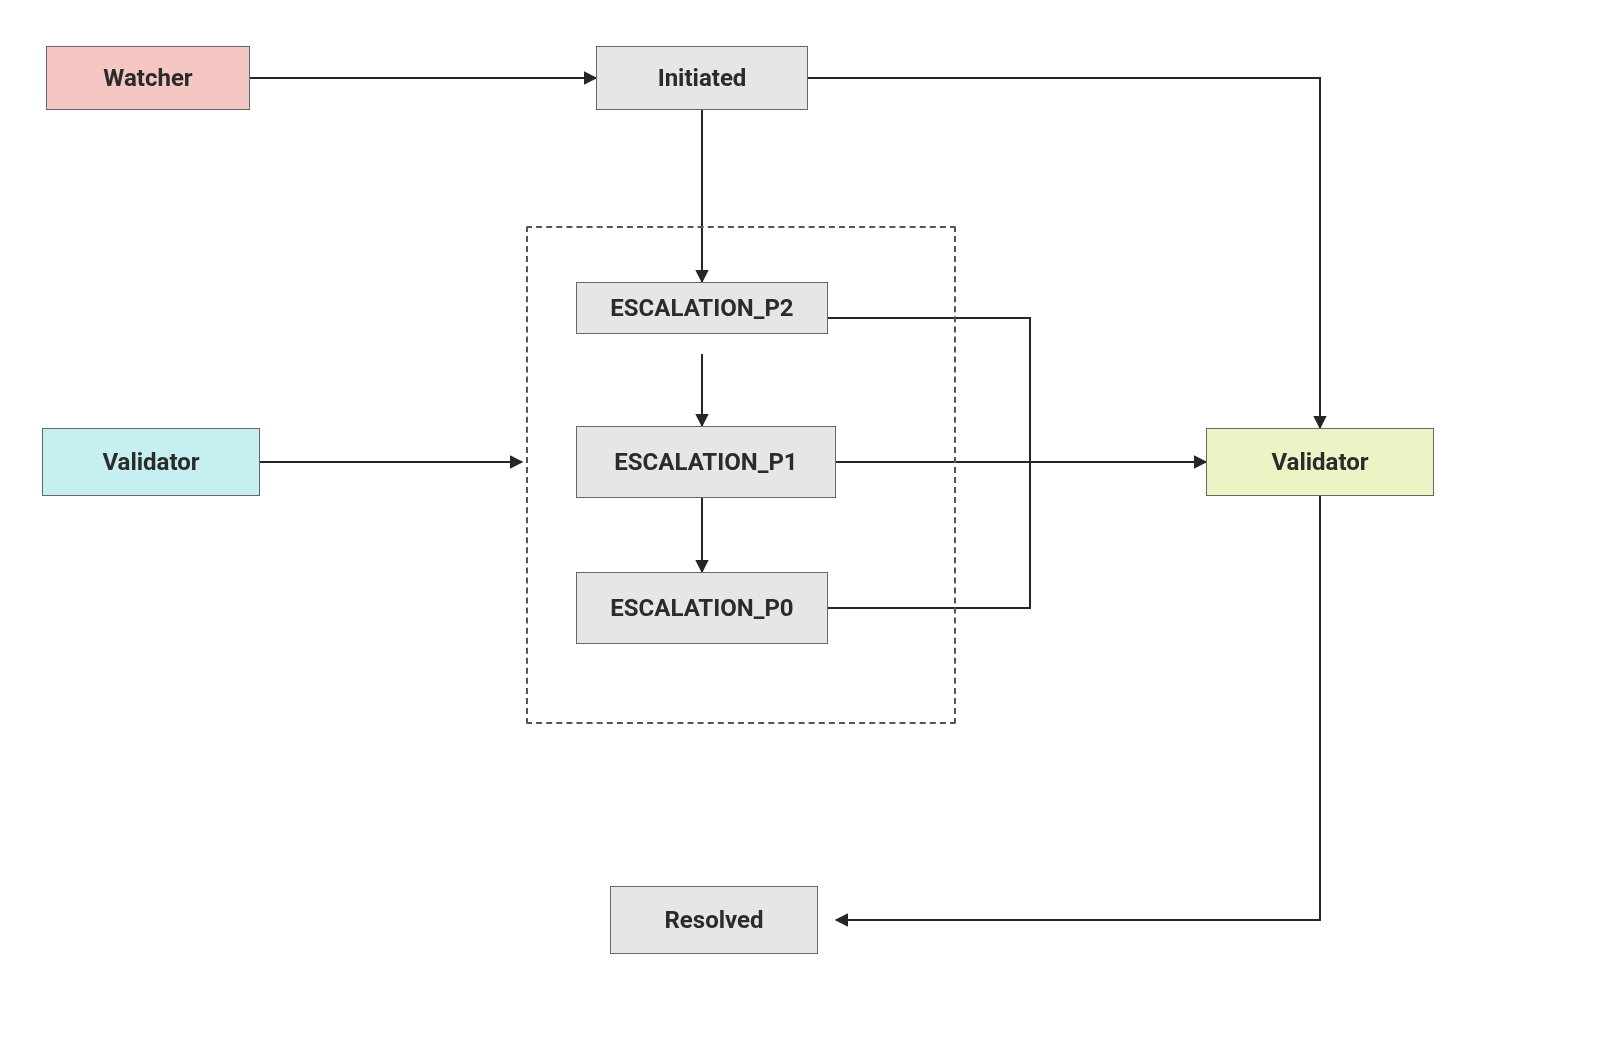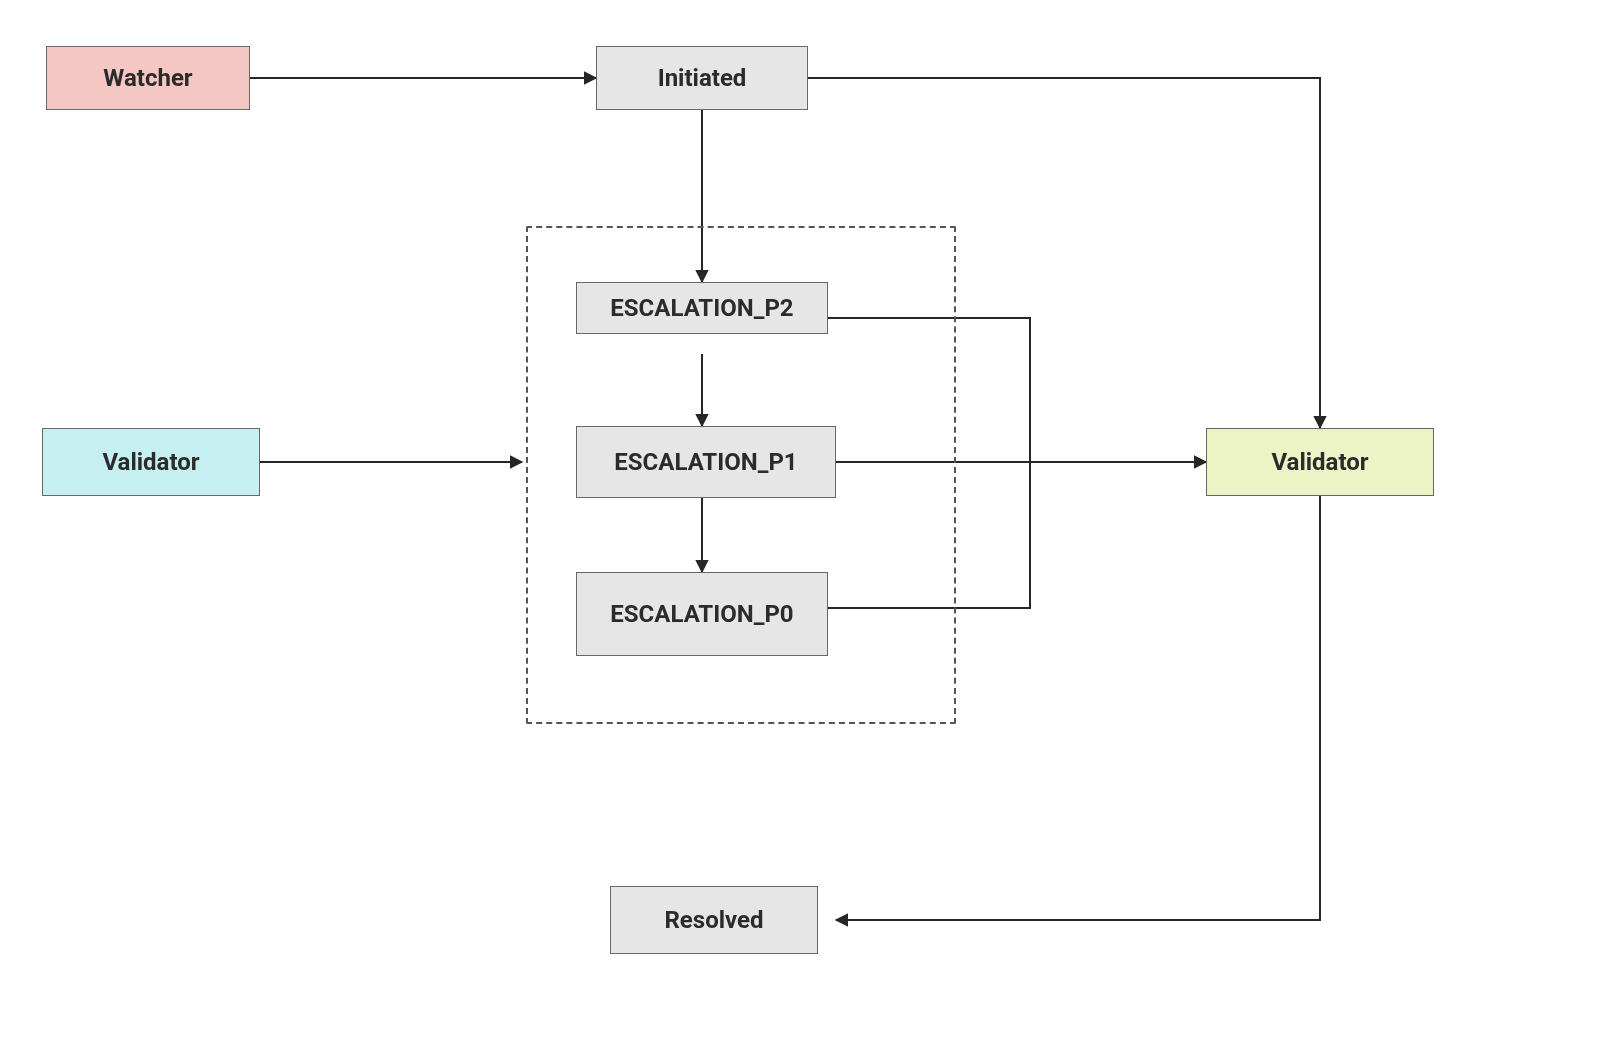--- a/index.html
+++ b/index.html
@@ -87,21 +87,21 @@
 </div>
 
 <div class="node grey" style="left:576px; top:282px; width:252px; height:52px;">
   <span>ESCALATION_P2</span>
 </div>
 
 <div class="node grey" style="left:576px; top:426px; width:260px; height:72px;">
   <span>ESCALATION_P1</span>
 </div>
 
-<div class="node grey" style="left:576px; top:572px; width:252px; height:84px;">
+<div class="node grey" style="left:576px; top:572px; width:252px; height:72px;">
   <span>ESCALATION_P0</span>
 </div>
 
 <div class="node yellow" style="left:1206px; top:428px; width:228px; height:68px;">
   <span>Validator</span>
 </div>
 
 <div class="node grey" style="left:610px; top:886px; width:208px; height:68px;">
   <span>Resolved</span>
 </div>

